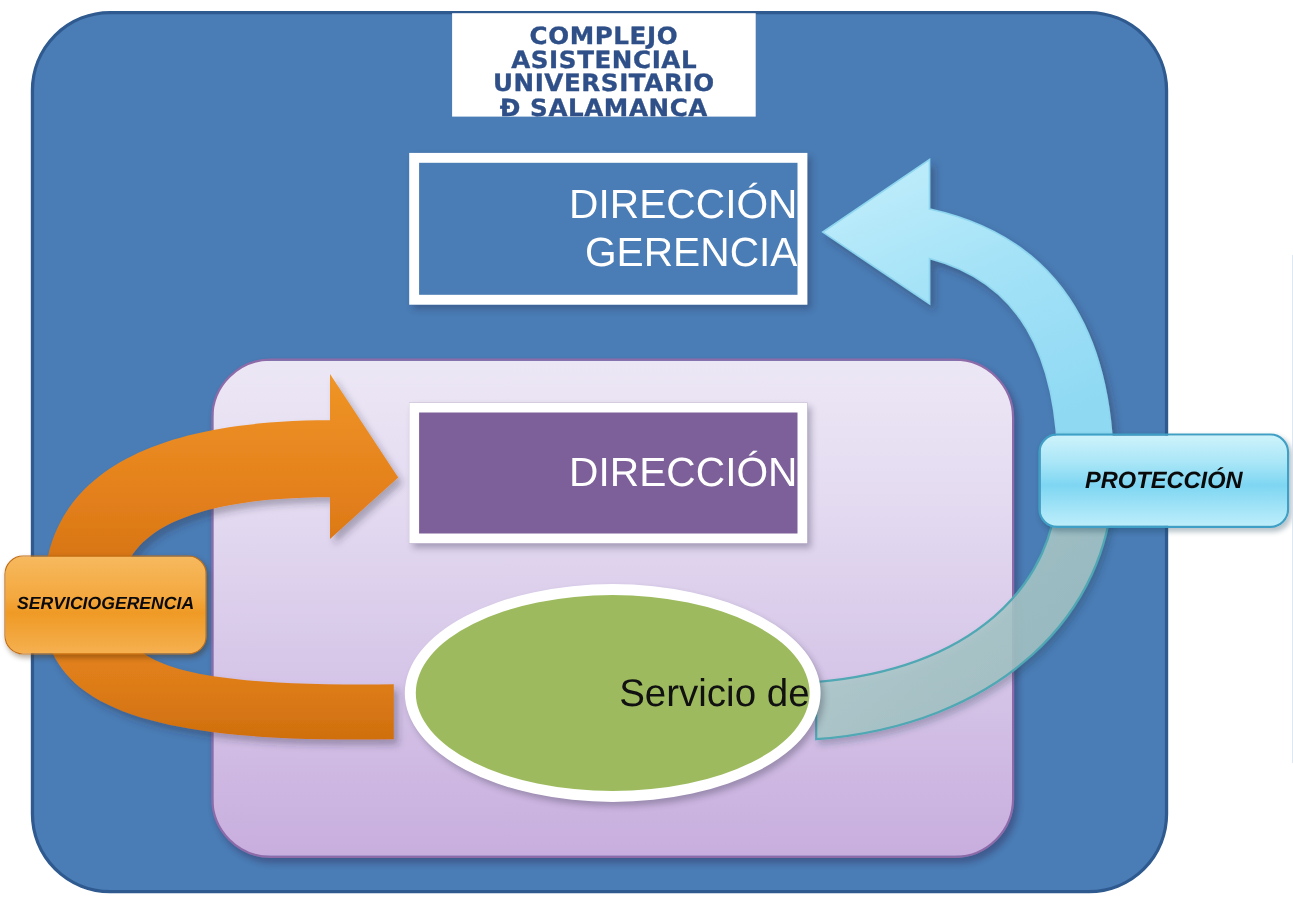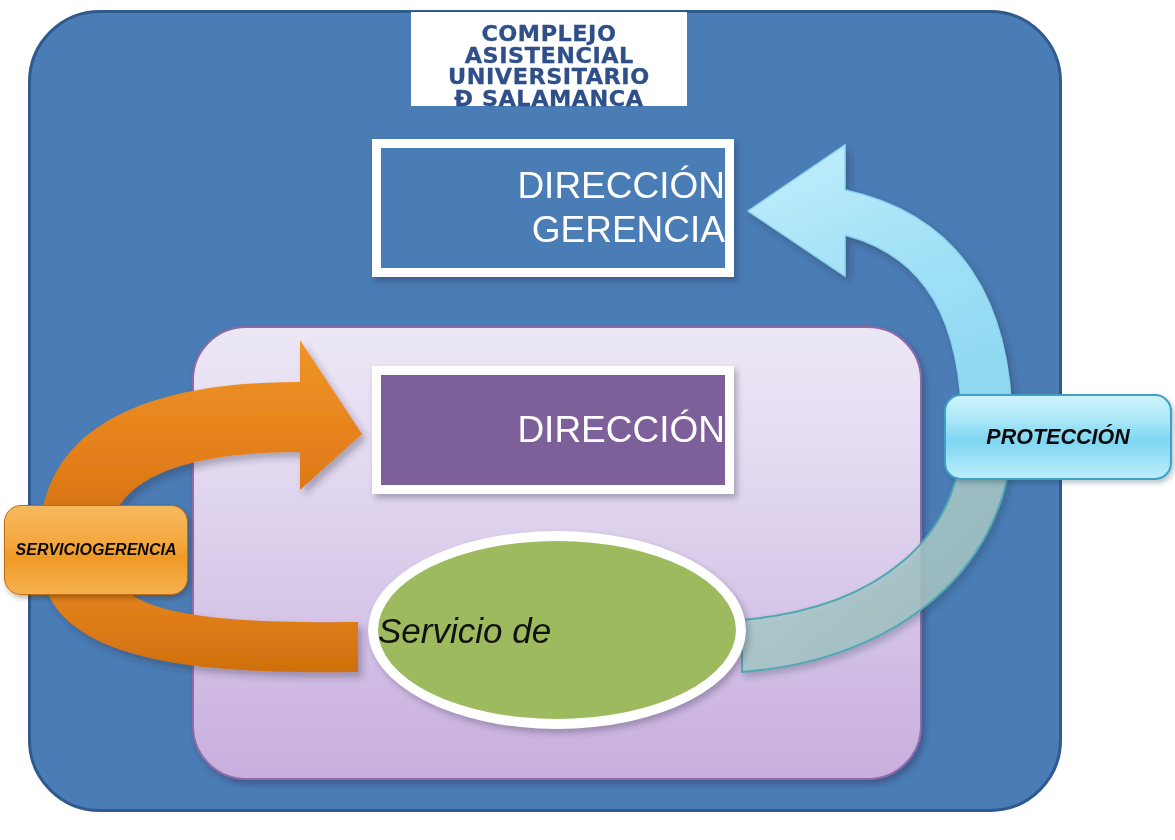--- a/index.html
+++ b/index.html
@@ -113,30 +113,29 @@
     left: 368px;
     top: 531px;
     width: 378px;
     height: 198px;
     box-sizing: border-box;
     background: #9dbb5e;
     border: 10px solid #ffffff;
     border-radius: 50%;
     display: flex;
     flex-direction: column;
-    align-items: flex-start;
+    align-items: flex-end;
     justify-content: center;
     color: #111111;
     font-size: 35px;
     line-height: 45px;
     text-align: center;
     font-family: "Liberation Sans", sans-serif;
     box-shadow: 3px 4px 6px rgba(40,40,60,0.30);
     z-index: 7;
-    font-style: italic;
   }
 
   
   .pill {
     position: absolute;
     box-sizing: border-box;
     display: flex;
     flex-direction: row;
     align-items: center;
     justify-content: center;

